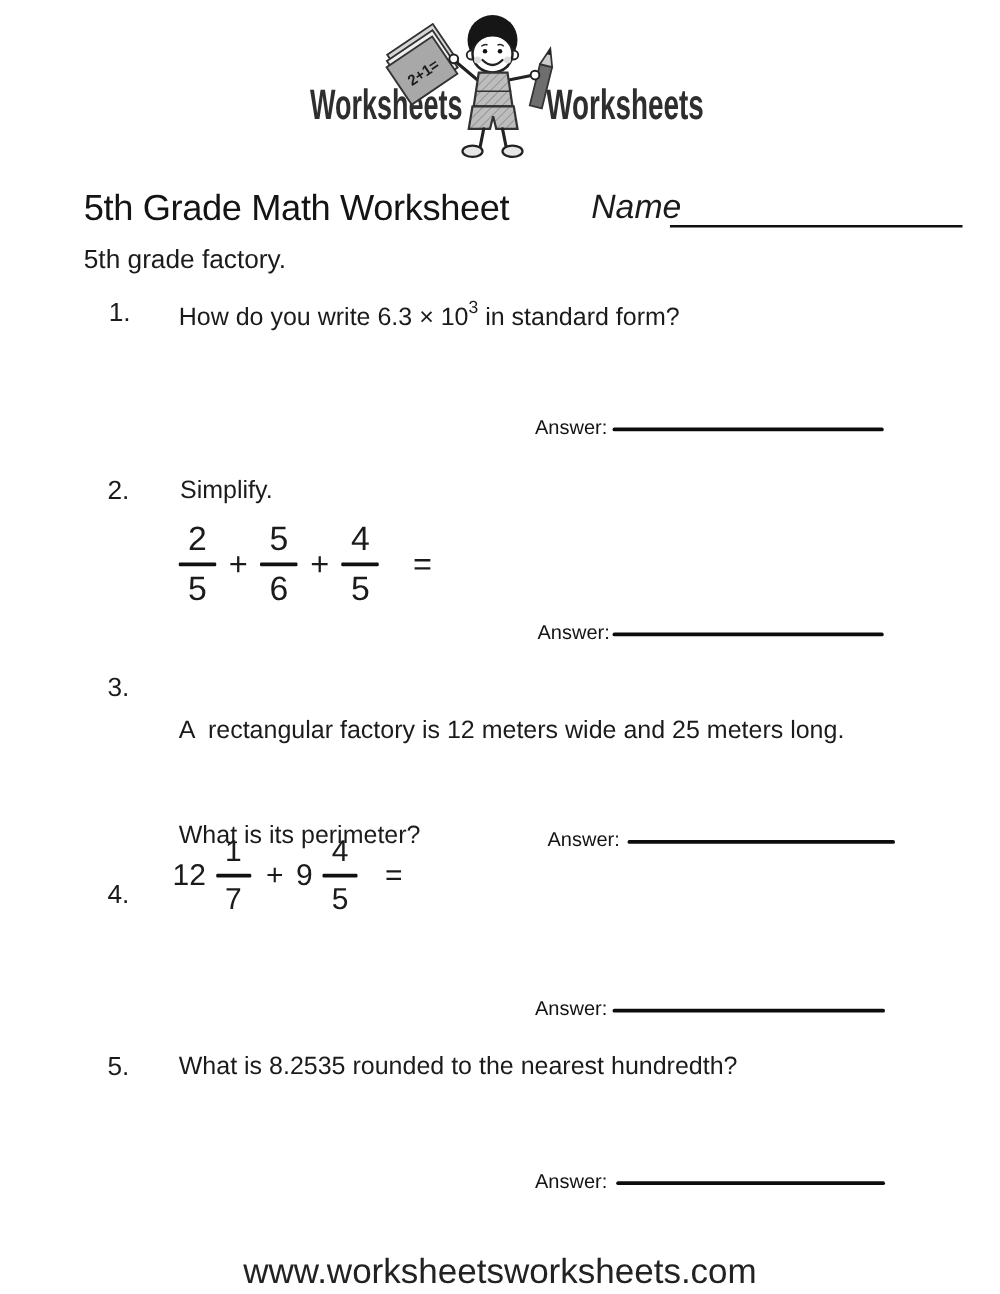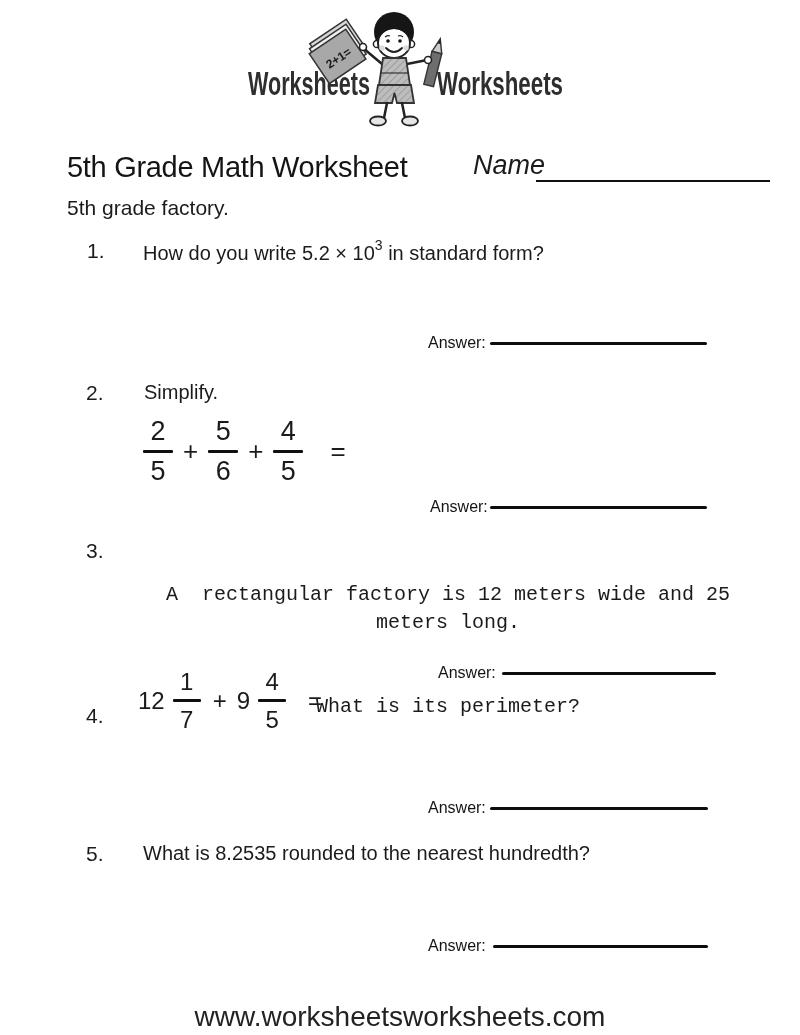--- a/index.html
+++ b/index.html
@@ -1,20 +1,20 @@
 <!DOCTYPE html>
 <html><head>
 <meta charset="utf-8">
 <style>
   html,body{margin:0;padding:0;background:#fff;}
   #page{
     position:relative;width:800px;height:1035px;background:#ffffff;
     font-family:"Liberation Sans",sans-serif;color:#1b1b1b;overflow:hidden;
   }
-  .abs{position:absolute;text-align:center;}
+  .abs{position:absolute;}
   
   #logo{position:absolute;left:218px;top:6px;}
   .logo-word{font-family:"Liberation Sans",sans-serif;font-weight:bold;fill:#2e2e2e;font-size:34px;}
   
   .title{left:67px;top:151px;font-size:29px;letter-spacing:-0.3px;color:#141414;}
   .subtitle{left:67px;top:196px;font-size:21px;}
   .name-label{left:473px;top:150px;font-size:27px;font-style:italic;}
   .name-line{left:536px;top:180px;width:234px;height:2px;background:#101010;}
   
   .q-number{font-size:21px;}
@@ -102,21 +102,21 @@
       <ellipse cx="192" cy="115" rx="8" ry="4.5" fill="#e6e6e6" stroke="#222" stroke-width="1.8"></ellipse>
     </g>
   </svg>
 
   <div class="abs title">5th Grade Math Worksheet</div>
   <div class="abs name-label">Name</div>
   <div class="abs name-line"></div>
   <div class="abs subtitle">5th grade factory.</div>
 
   <div class="abs q-number" style="left:87px;top:239px;">1.</div>
-  <div class="abs q-text" style="left:143px;top:239px;"><span>How do you write 5.2 × 10</span><sup class="expo">3</sup><span> in standard form?</span></div>
+  <div class="abs q-text" style="left:143px;top:239px;"><span>How do you write 6.3 × 10</span><sup class="expo">3</sup><span> in standard form?</span></div>
 
   <div class="abs answer-label" style="left:428px;top:334px;">Answer:</div>
   <div class="abs answer-line" style="left:490px;top:342px;width:217px;"></div>
 
   <div class="abs q-number" style="left:86px;top:381px;">2.</div>
   <div class="abs q-text" style="left:144px;top:381px;">Simplify.</div>
   <div class="abs expr expr2" style="left:140px;top:417px;">
     <span class="frac">
       <span class="num">2</span>
       <span class="bar"></span>
@@ -134,21 +134,21 @@
       <span class="bar"></span>
       <span class="den">5</span>
     </span>
     <span class="eq">=</span>
   </div>
 
   <div class="abs answer-label" style="left:430px;top:498px;">Answer:</div>
   <div class="abs answer-line" style="left:490px;top:506px;width:217px;"></div>
 
   <div class="abs q-number" style="left:86px;top:539px;">3.</div>
-  <div class="abs q-text-block" style="left:143px;top:525px;font-family:Liberation Mono, monospace;">
+  <div class="abs q-text-block" style="left:143px;top:514px;">
     <div>A  rectangular factory is 12 meters wide and 25 meters long.</div>
     <div>What is its perimeter?</div>
   </div>
 
   <div class="abs answer-label" style="left:438px;top:664px;">Answer:</div>
   <div class="abs answer-line" style="left:502px;top:672px;width:214px;"></div>
 
   <div class="abs q-number" style="left:86px;top:704px;">4.</div>
   <div class="abs expr expr4" style="left:138px;top:668px;">
     <span class="whole">12</span>

